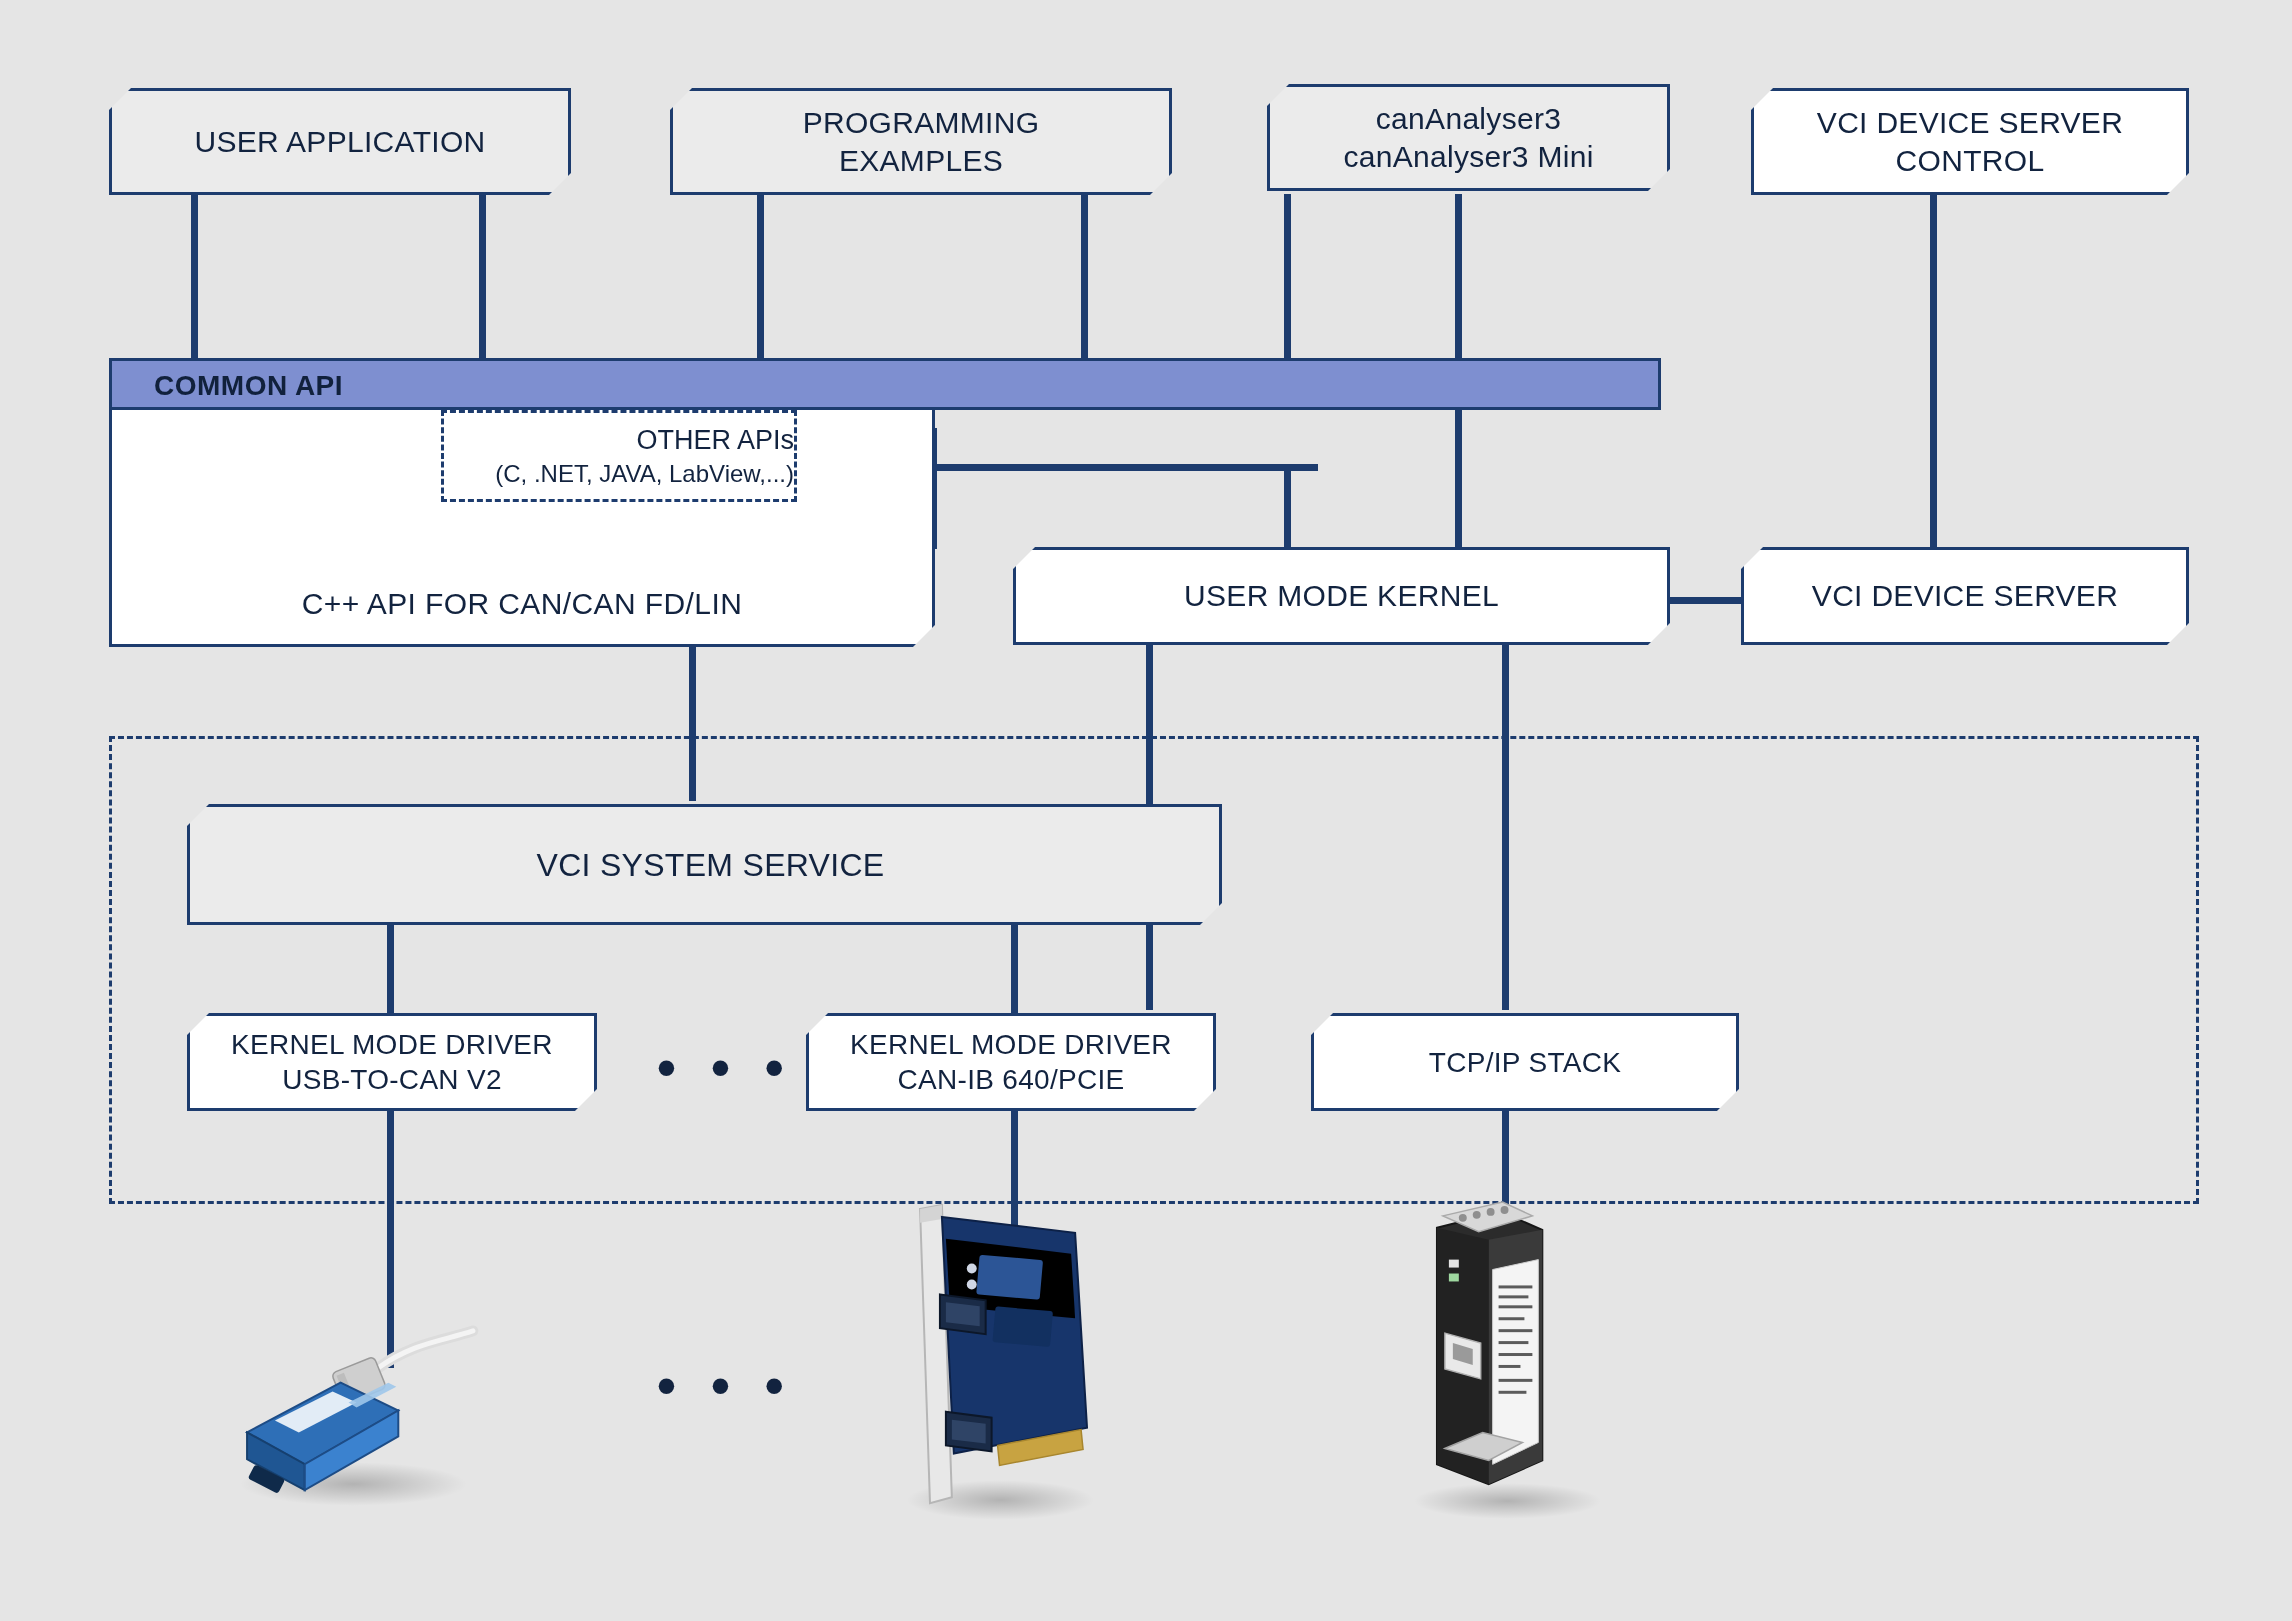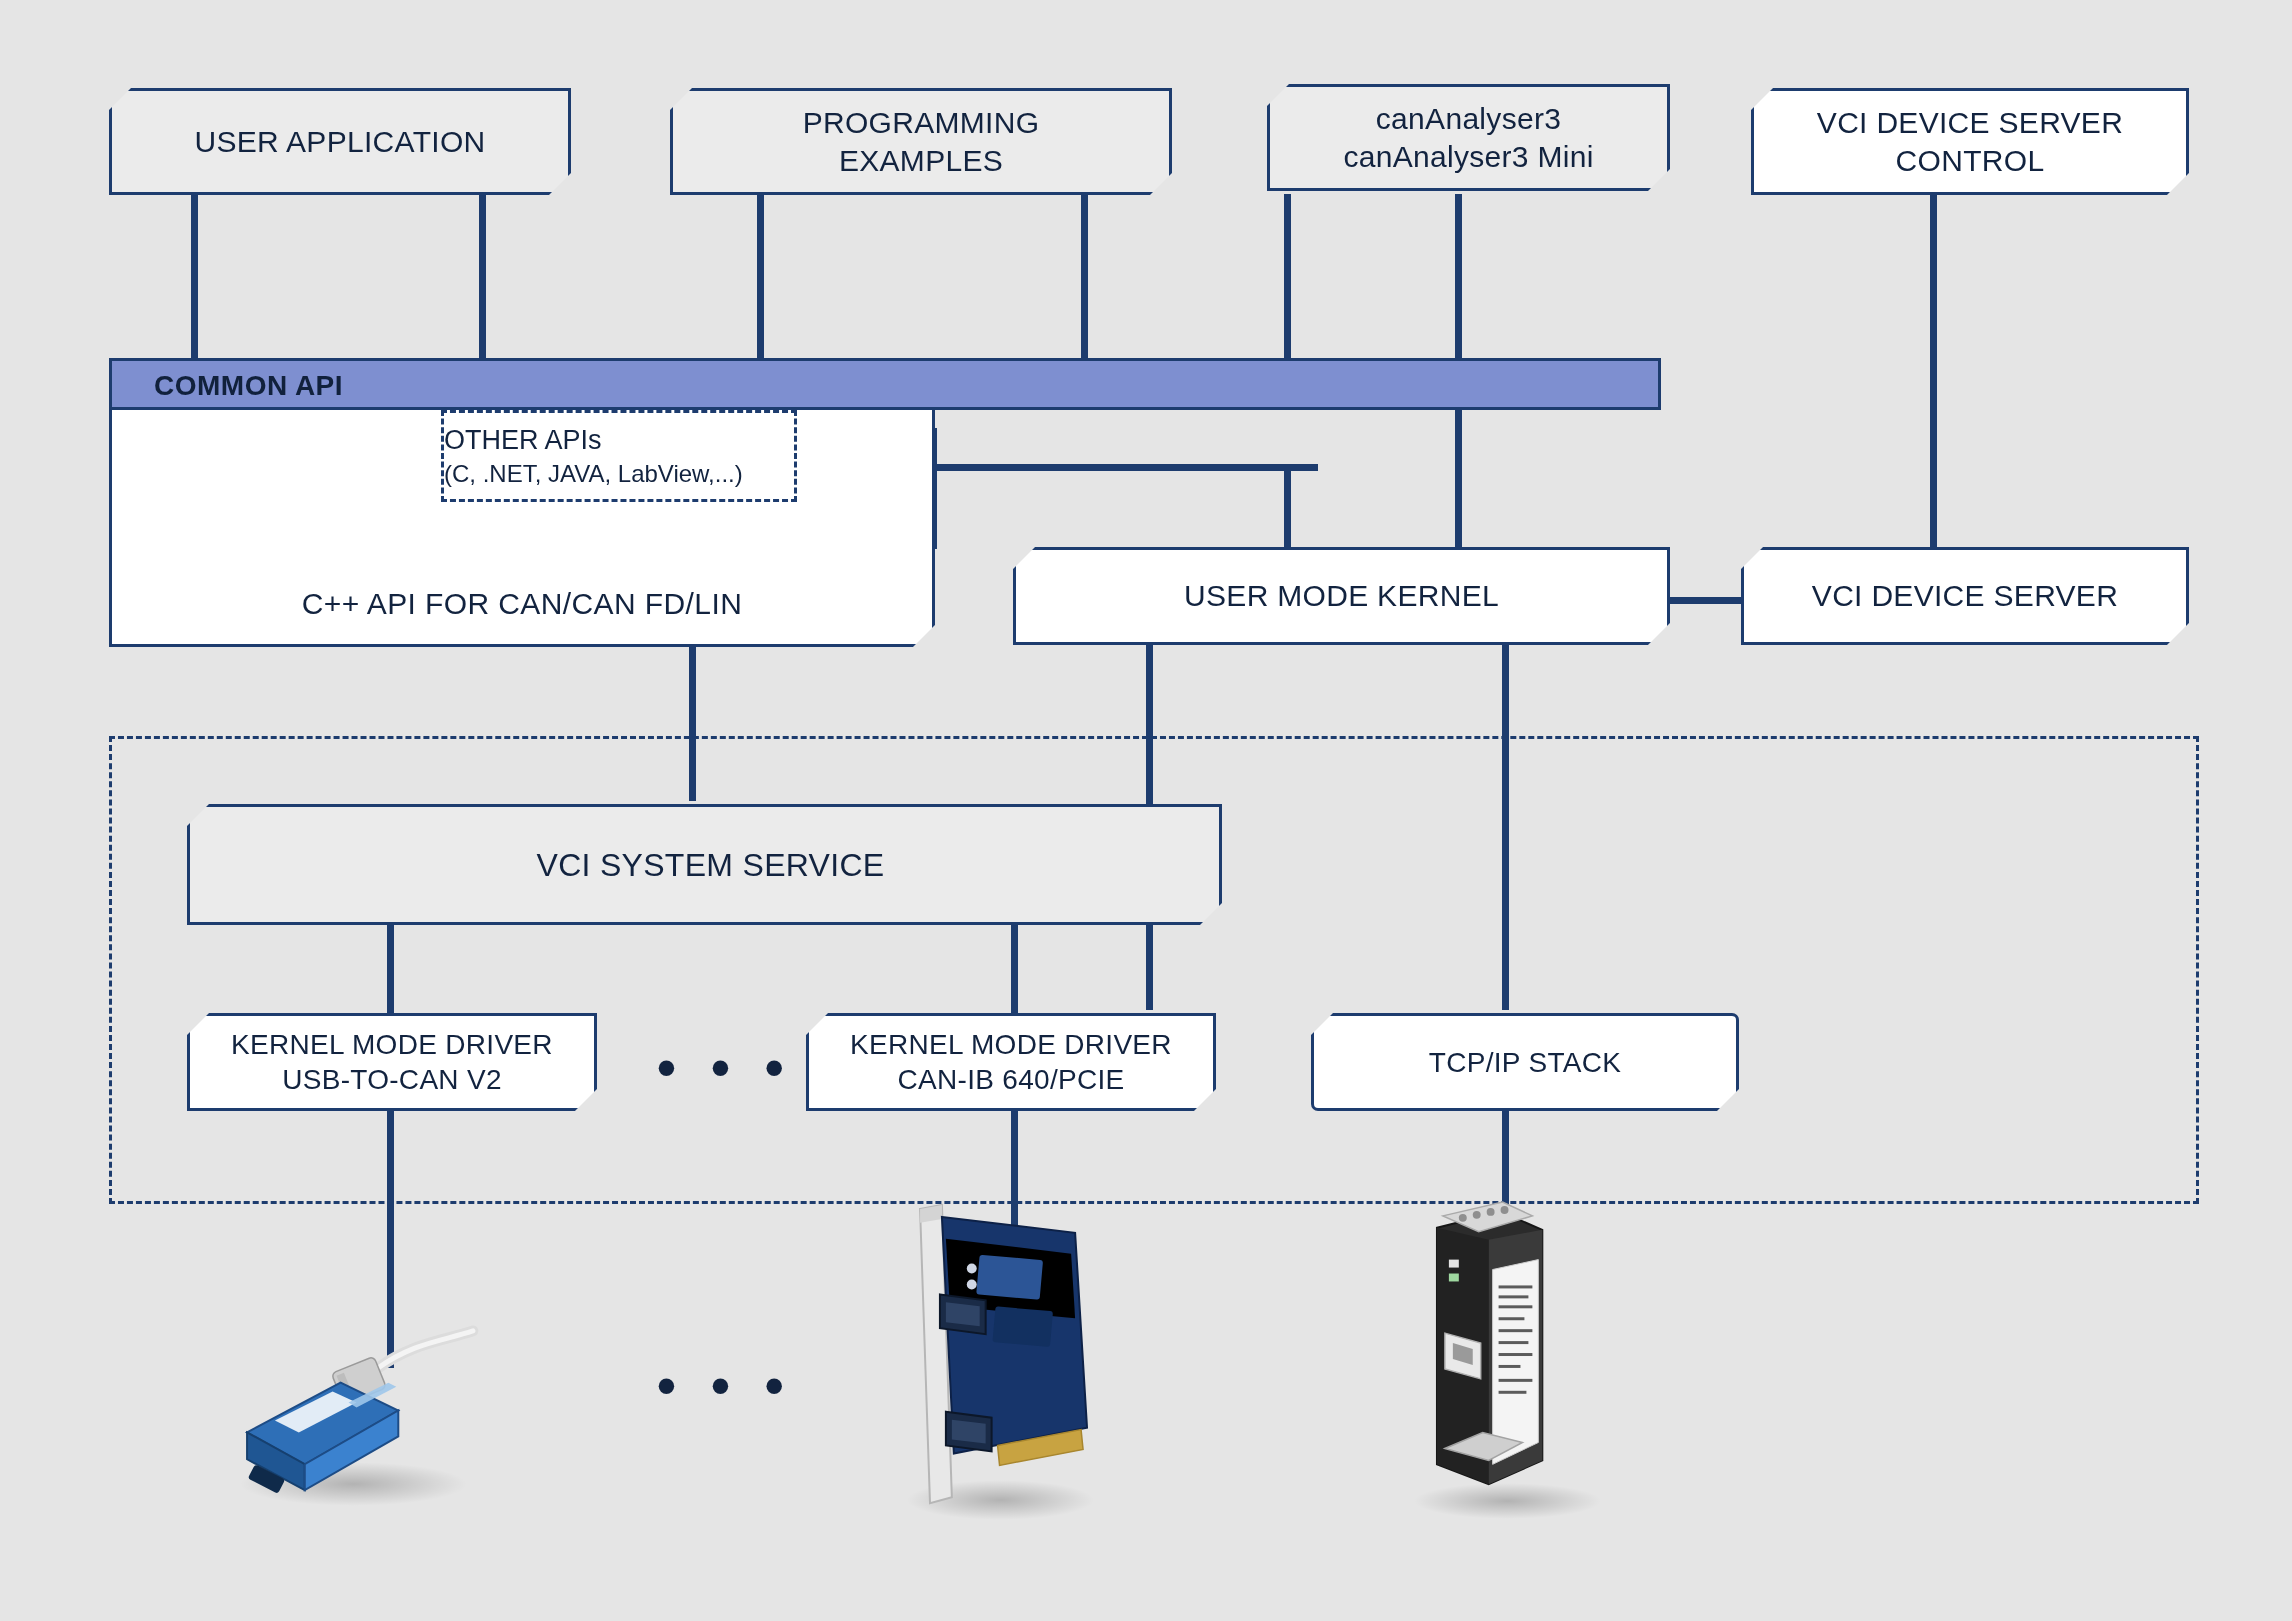--- a/index.html
+++ b/index.html
@@ -83,21 +83,21 @@
   
   .dashed {
     position: absolute;
     box-sizing: border-box;
     border: 3px dashed #1d3c6e;
     background: transparent;
   }
   #other-apis {
     display: flex;
     flex-direction: column;
-    align-items: flex-start;
+    align-items: flex-end;
     justify-content: center;
     text-align: center;
     color: #12233f;
   }
   #other-apis .t1 { font-size: 27px; }
   #other-apis .t2 { font-size: 24px; margin-top: 4px; }
 
   .dots {
     position: absolute;
     color: #12233f;
@@ -199,21 +199,21 @@
 USB-TO-CAN V2</span>
   </div>
 
   <div class="dots" style="left:657px; top:1040px;">• • •</div>
 
   <div class="node white clip-both" style="left:806px; top:1013px; width:410px; height:98px; font-size:28px; white-space:pre-line;">
     <span class="label">KERNEL MODE DRIVER
 CAN-IB 640/PCIE</span>
   </div>
 
-  <div class="node white clip-both" style="left:1311px; top:1013px; width:428px; height:98px; font-size:28px;border-radius:7px;">
+  <div class="node white clip-both" style="left:1311px; top:1013px; width:428px; height:98px; font-size:28px;">
     <span class="label">TCP/IP STACK</span>
   </div>
 
   <div class="dots" style="left:657px; top:1358px;">• • •</div>
 
   <div class="hw" style="left:229px; top:1313px; width:259px; height:199px;">
     <div class="shadow" style="left:10px; top:149px; width:229px; height:44px;"></div>
 
     <svg width="259" height="199" style="position:absolute; left:0; top:0;" viewBox="0 0 260 200">
       <path d="M150 55 C 185 30, 215 28, 245 18" stroke="#dcdcdc" stroke-width="11" fill="none" stroke-linecap="round"></path>

